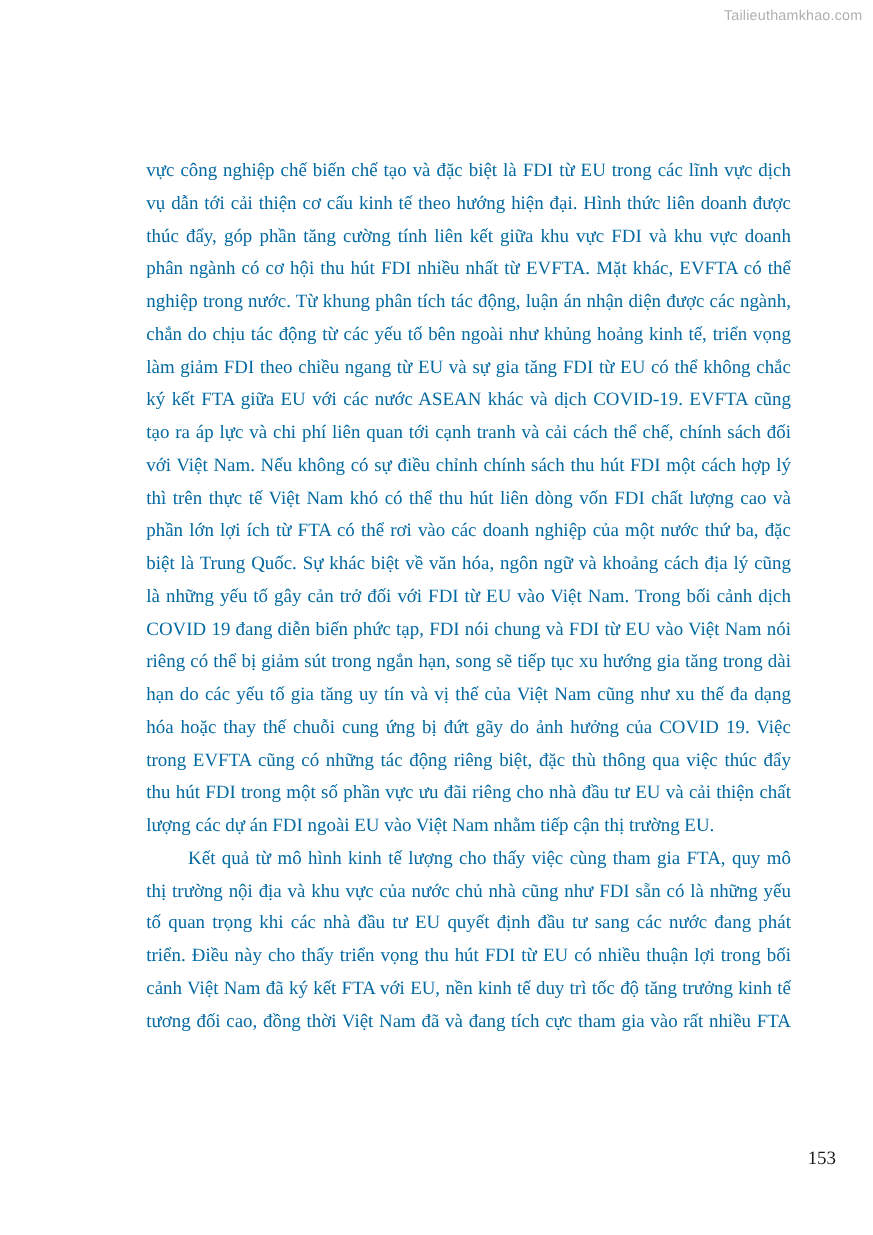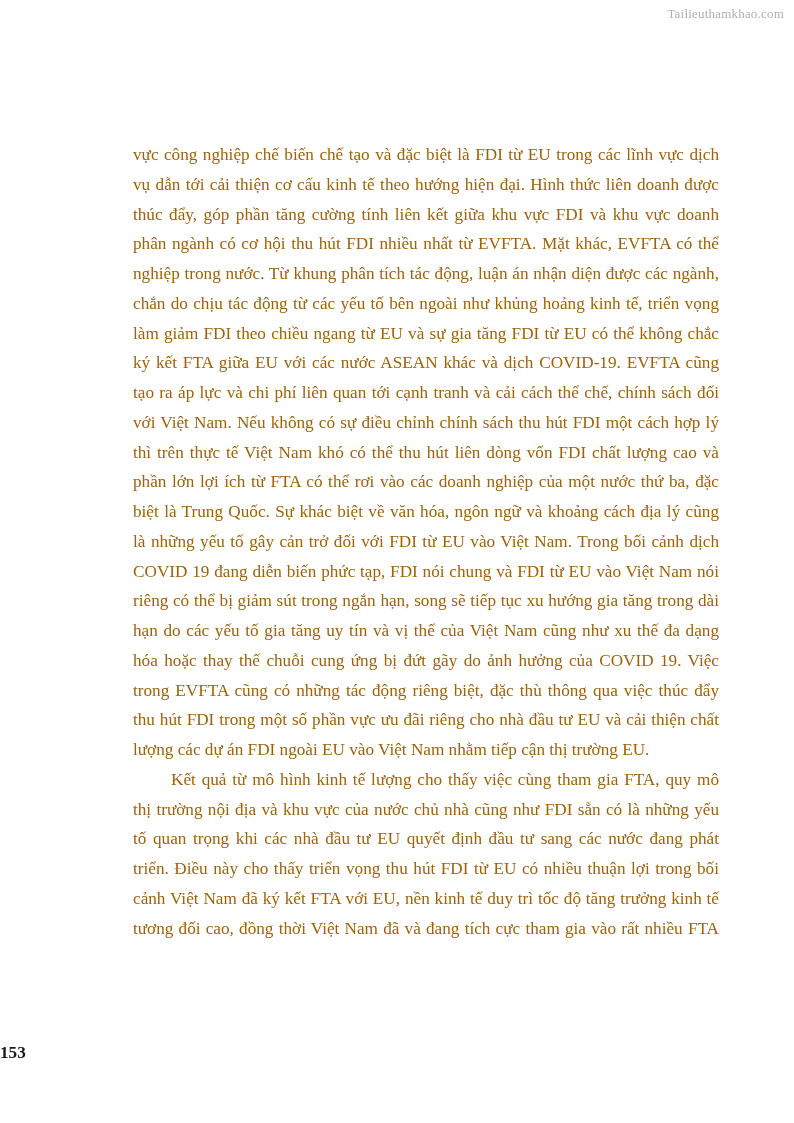--- a/index.html
+++ b/index.html
@@ -1,35 +1,35 @@
 <!DOCTYPE html>
 <html><head>
   <meta charset="utf-8">
   <style>
     html, body { margin: 0; padding: 0; background: #ffffff; }
     body { width: 794px; height: 1123px; position: relative; overflow: hidden; }
     .watermark {
       position: absolute; top: 6px; right: 10px;
-      font-family: Liberation Serif, serif; font-size: 13px;
+      font-family: Liberation Sans, sans-serif; font-size: 13px;
       color: #b0b0b0; letter-spacing: 0.2px;
     }
     .page-body {
       position: absolute; left: 133px; top: 140px; width: 586px;
       font-family: "Liberation Serif", serif; font-size: 17.2px;
-      color: #a16207;
+      color: #0369a1;
     }
     .line {
       height: 29.75px; line-height: 29.75px; white-space: nowrap;
       text-align: justify; text-align-last: justify;
     }
     .line.last { text-align-last: left; }
     .line.indent { padding-left: 38px; }
     .page-number {
-      position: absolute; top: 1043px; left: 0; width: 760px; text-align: left;
-      font-family: "Liberation Serif", serif; font-size: 17.2px; color: #1a1a1a; font-weight: bold;
+      position: absolute; top: 1043px; left: 0; width: 760px; text-align: right;
+      font-family: "Liberation Serif", serif; font-size: 17.2px; color: #1a1a1a;
     }
   </style>
 </head>
 <body>
 
 <div class="watermark">Tailieuthamkhao.com</div>
 
 <div class="page-body">
   <div id="para-0">
       <div class="line">vực công nghiệp chế biến chế tạo và đặc biệt là FDI từ EU trong các lĩnh vực dịch</div>

